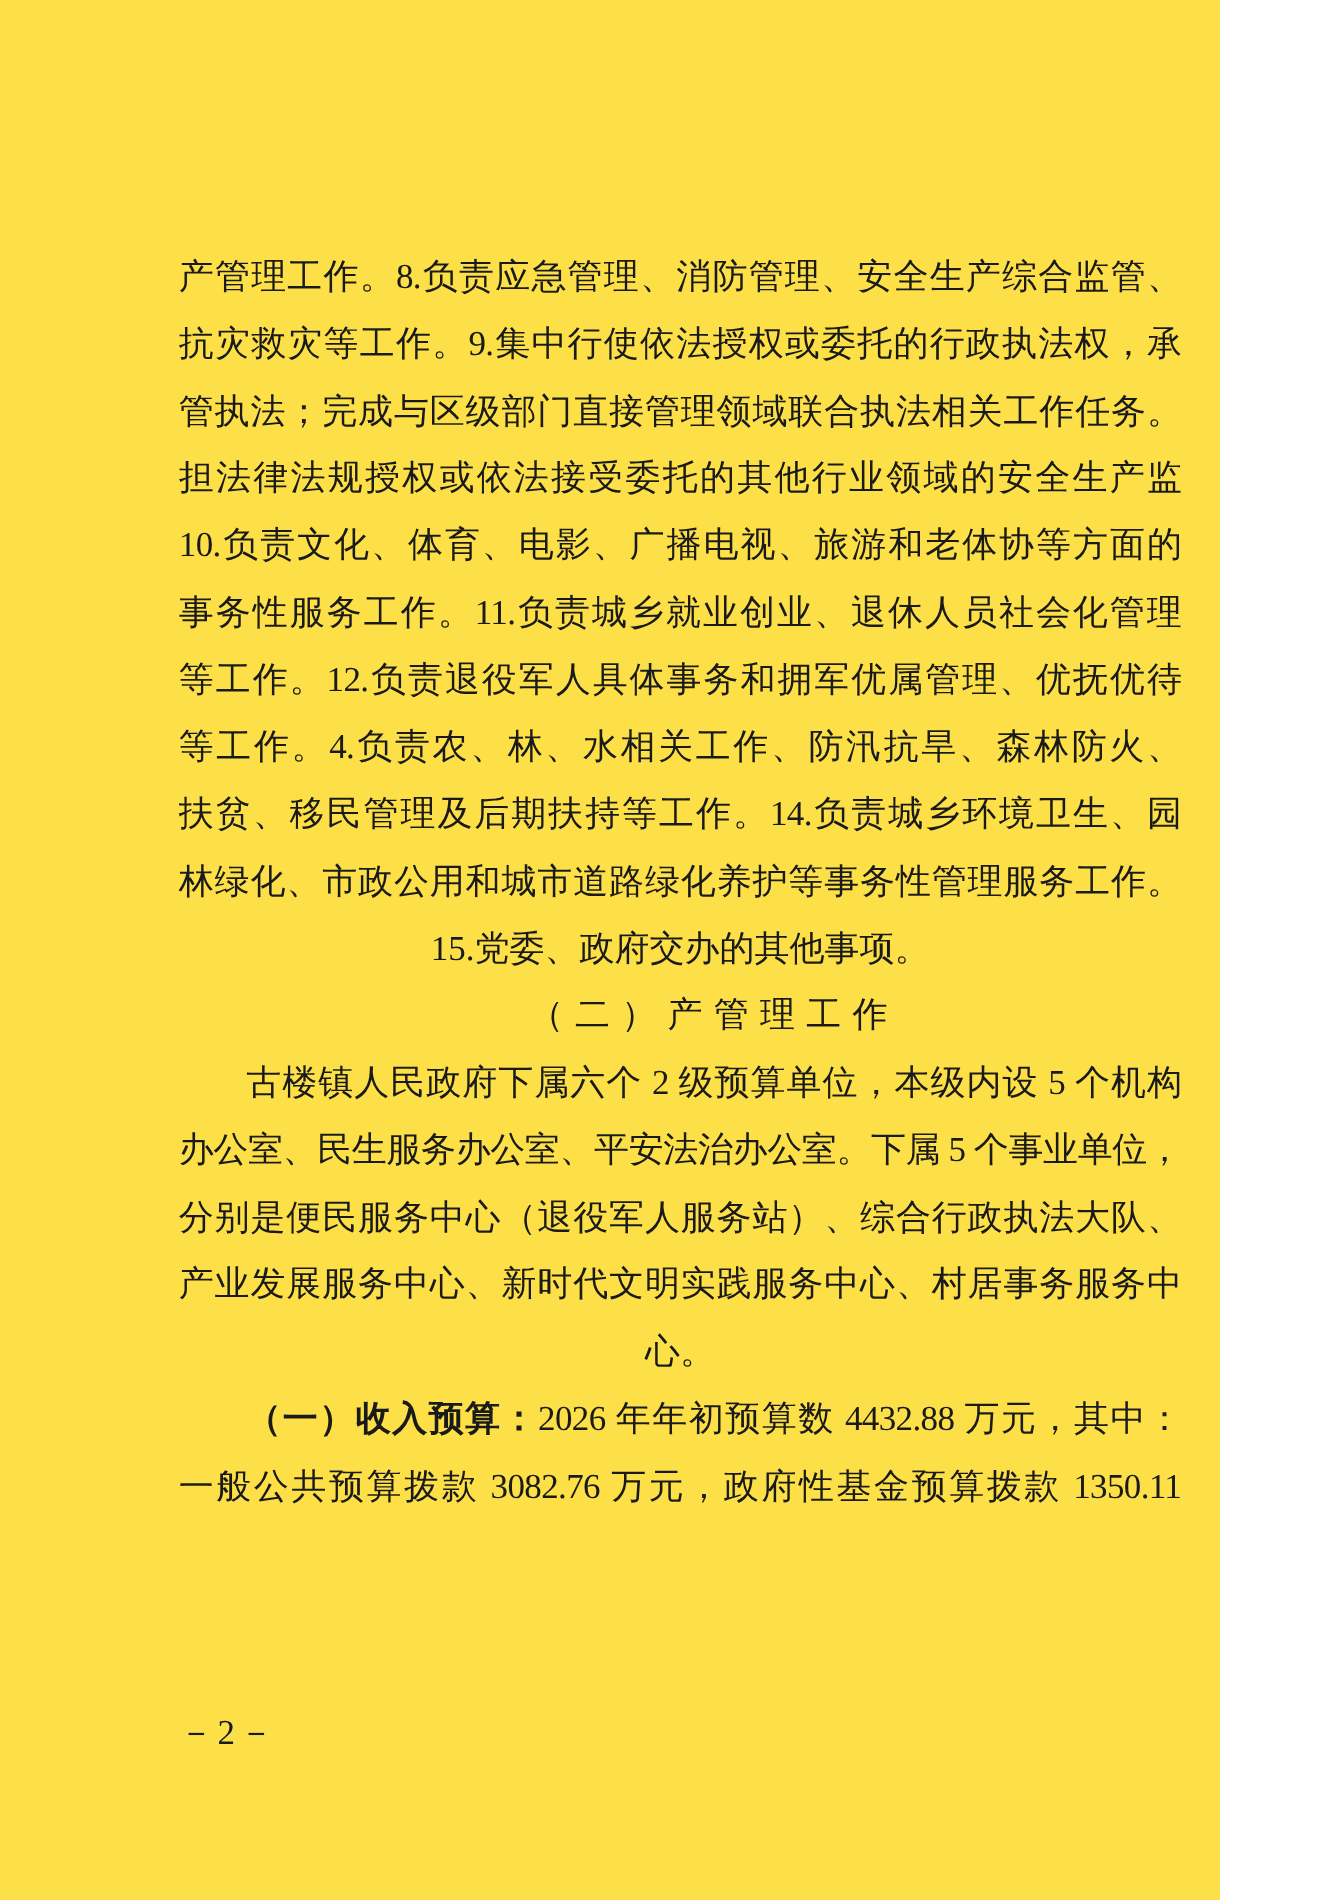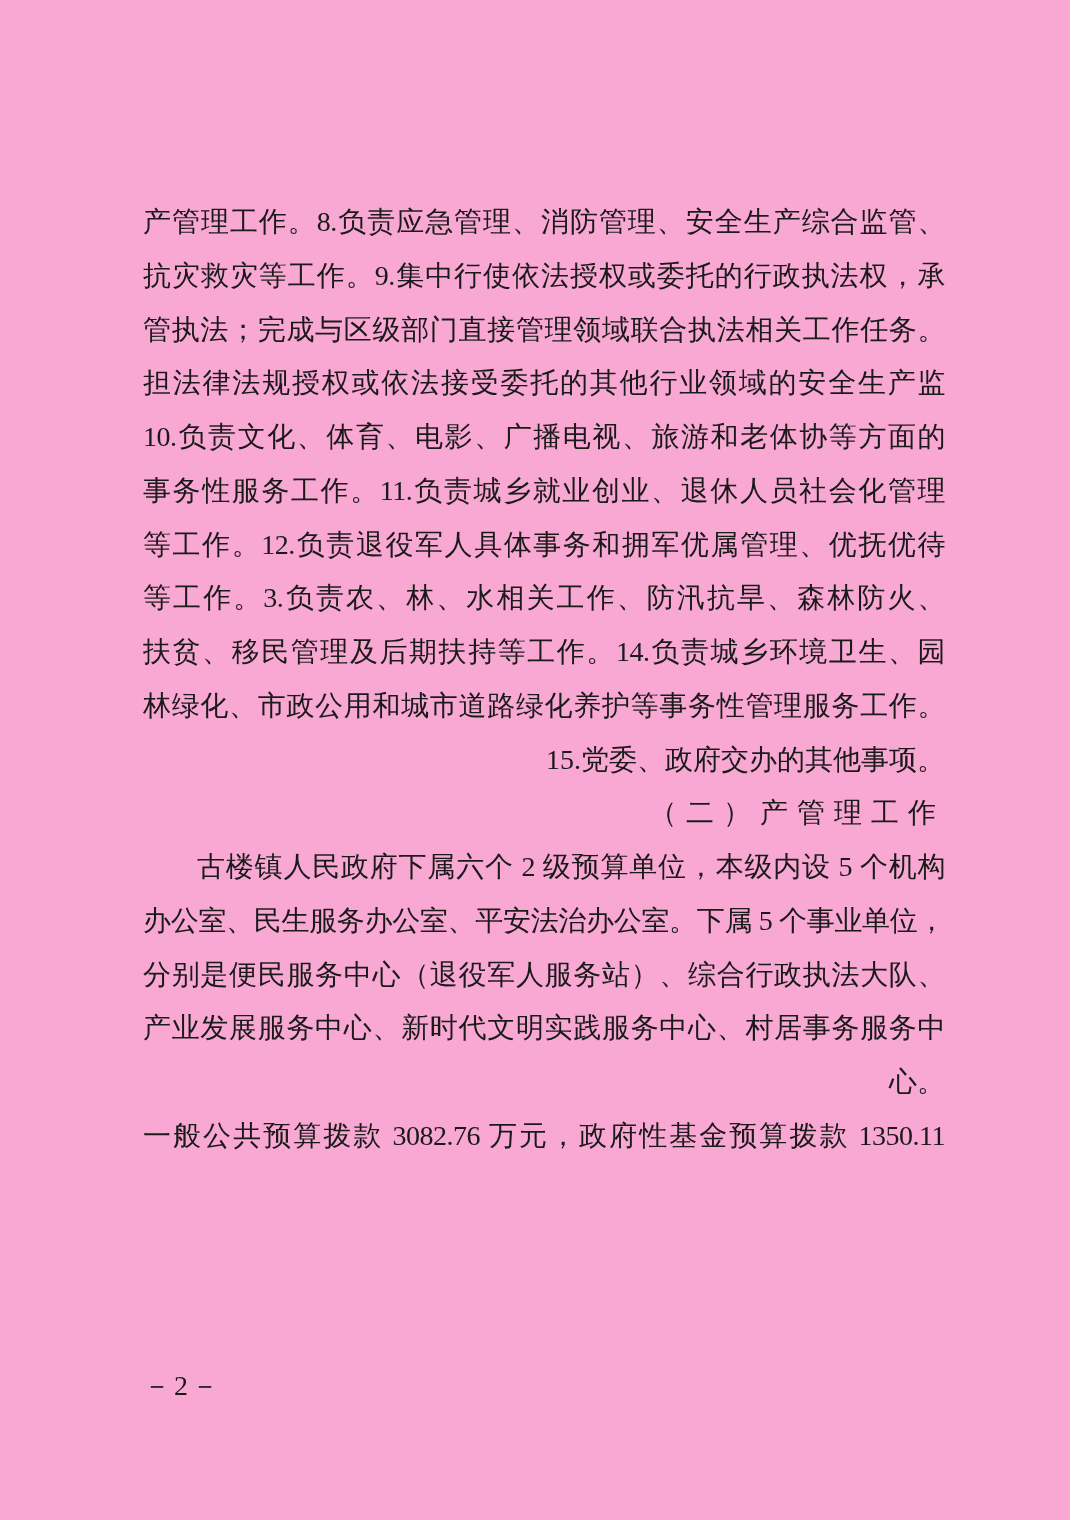--- a/index.html
+++ b/index.html
@@ -2,39 +2,39 @@
 <html><head>
 <meta charset="utf-8">
 <style>
   html, body {
     margin: 0;
     padding: 0;
     background: #ffffff;
   }
   .page {
     position: relative;
-    width: 1070px;
+    width: 976px;
     height: 1520px;
-    background: #f9a8d4;
+    background: #fde047;
     overflow: hidden;
     font-family: "Liberation Serif", "DejaVu Serif", serif;
     color: #1a1a1a;
   }
   .text-block {
     position: absolute;
     left: 143px;
     top: 195px;
     width: 802px;
   }
   .line {
     font-size: 28px;
     line-height: 53.75px;
     height: 53.75px;
     white-space: nowrap;
-    text-align: right;
+    text-align: center;
   }
   .line.fill {
     white-space: normal;
     letter-spacing: -0.5px;
     text-align: justify;
     text-align-last: justify;
   }
   .line.indent {
     text-indent: 54px;
   }
@@ -65,26 +65,27 @@
 
 <div class="page">
   <div class="text-block">
       <div class="line body fill">产管理工作。8.负责应急管理、消防管理、安全生产综合监管、</div>
       <div class="line body fill">抗灾救灾等工作。9.集中行使依法授权或委托的行政执法权，承</div>
       <div class="line body fill">管执法；完成与区级部门直接管理领域联合执法相关工作任务。</div>
       <div class="line body fill">担法律法规授权或依法接受委托的其他行业领域的安全生产监</div>
       <div class="line body fill">10.负责文化、体育、电影、广播电视、旅游和老体协等方面的</div>
       <div class="line body fill">事务性服务工作。11.负责城乡就业创业、退休人员社会化管理</div>
       <div class="line body fill">等工作。12.负责退役军人具体事务和拥军优属管理、优抚优待</div>
-      <div class="line body fill">等工作。3.负责农、林、水相关工作、防汛抗旱、森林防火、</div>
+      <div class="line body fill">等工作。4.负责农、林、水相关工作、防汛抗旱、森林防火、</div>
       <div class="line body fill">扶贫、移民管理及后期扶持等工作。14.负责城乡环境卫生、园</div>
       <div class="line body fill">林绿化、市政公用和城市道路绿化养护等事务性管理服务工作。</div>
       <div class="line body">15.党委、政府交办的其他事项。</div>
       <div class="line subheading indent">（二）产管理工作</div>
       <div class="line body fill indent">古楼镇人民政府下属六个 2 级预算单位，本级内设 5 个机构</div>
       <div class="line body fill">办公室、民生服务办公室、平安法治办公室。下属 5 个事业单位，</div>
       <div class="line body fill">分别是便民服务中心（退役军人服务站）、综合行政执法大队、</div>
       <div class="line body fill">产业发展服务中心、新时代文明实践服务中心、村居事务服务中</div>
       <div class="line body">心。</div>
+      <div class="line body fill indent"><span class="bold">（一）收入预算：</span><span>2026 年年初预算数 4432.88 万元，其中：</span></div>
       <div class="line body fill">一般公共预算拨款 3082.76 万元，政府性基金预算拨款 1350.11</div>
     </div>
   <div class="page-number">－2－</div>
 </div>
 
 </body></html>

